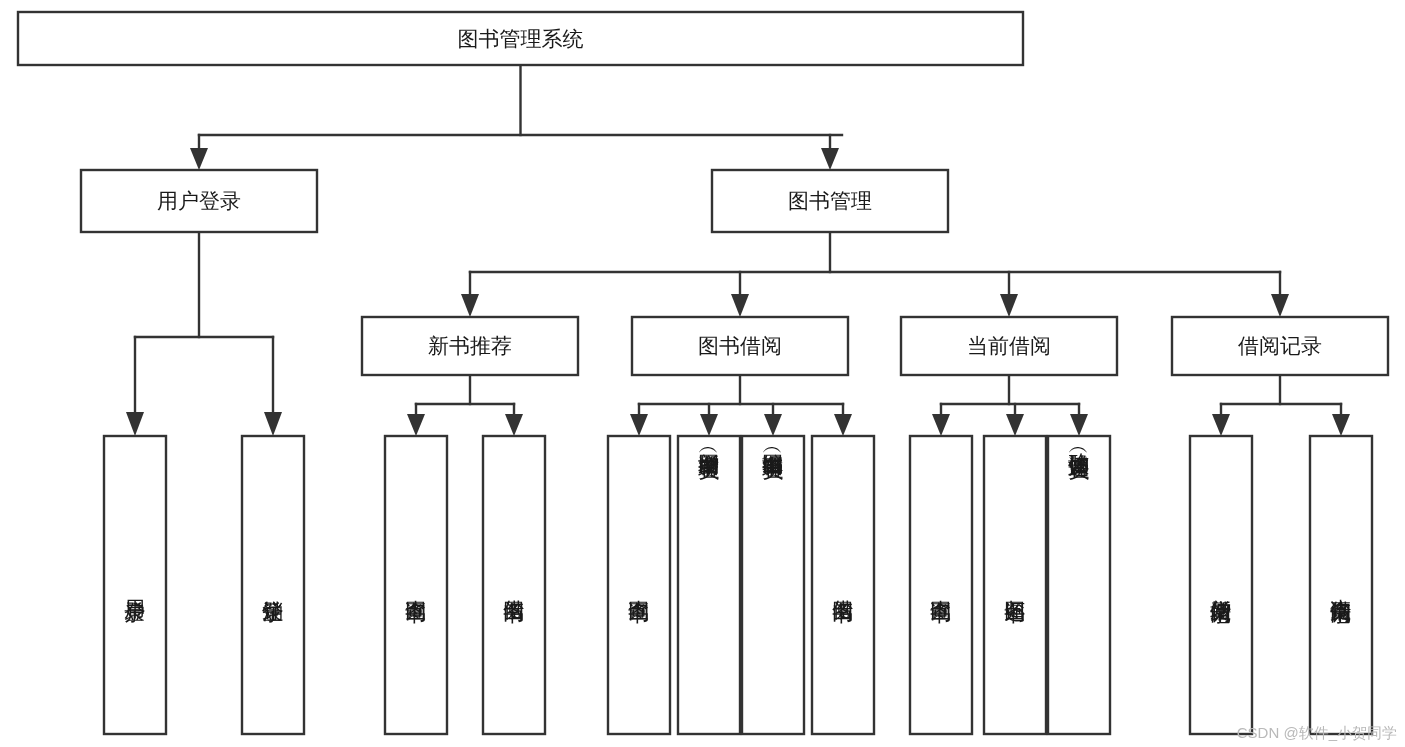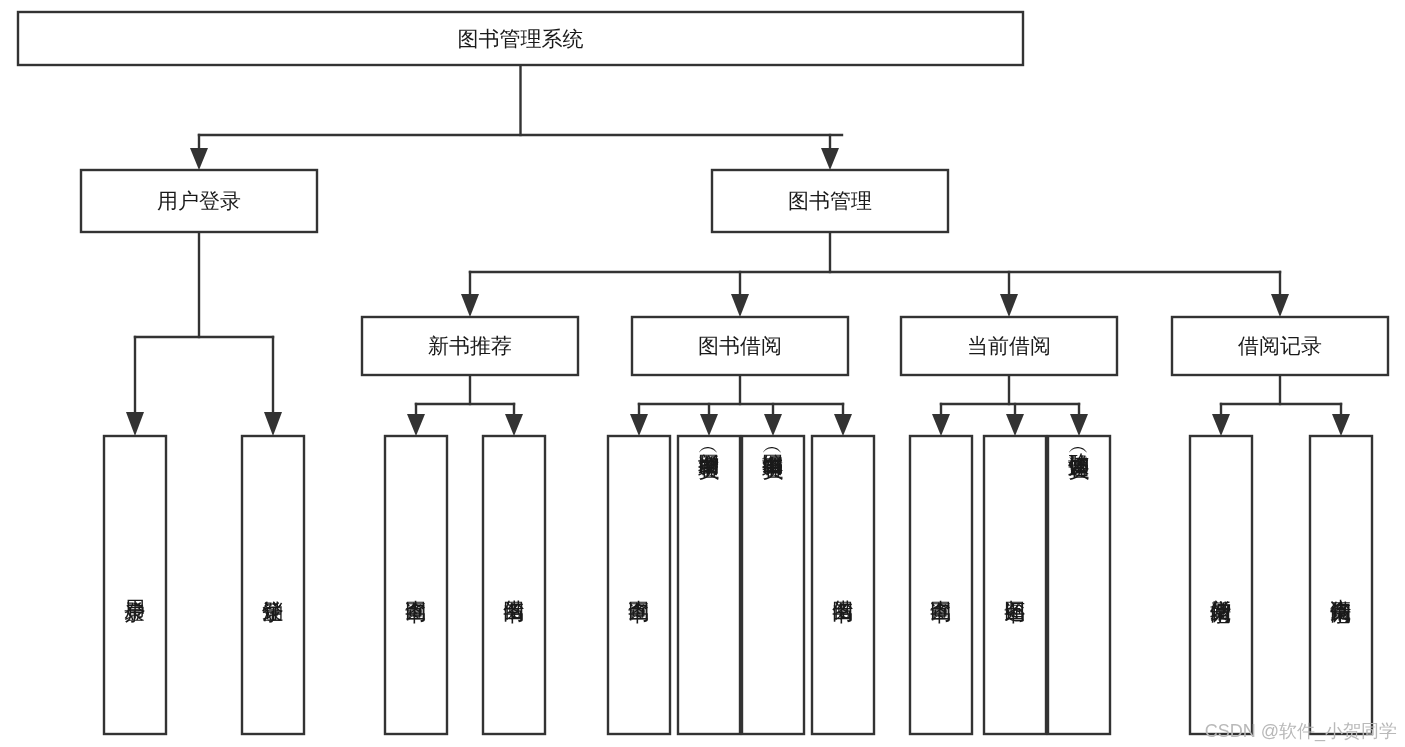--- a/index.html
+++ b/index.html
@@ -65,21 +65,21 @@
     line-height: 1.12;
     color: #1a1a1a;
     letter-spacing: 1px;
     white-space: nowrap;
   }
   .watermark {
     position: absolute;
     right: 8px;
     bottom: 4px;
     font-family: "Liberation Sans", "DejaVu Sans", sans-serif;
-    font-size: 18px;
+    font-size: 15px;
     color: #b9b9b9;
     white-space: nowrap;
     pointer-events: none;
   }
 </style>
 </head>
 <body>
 
 <div id="diagram-root">
 

